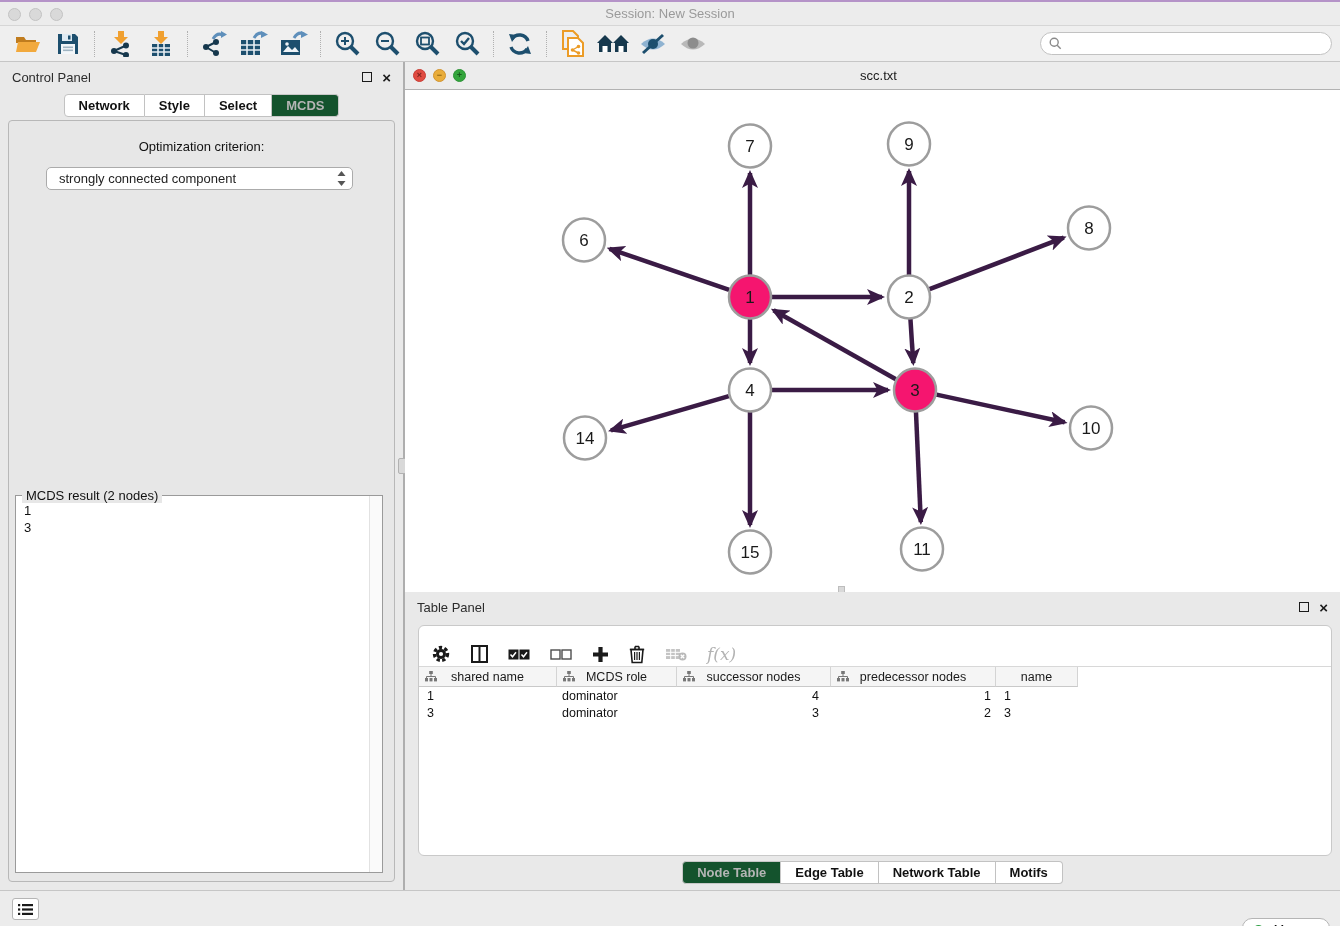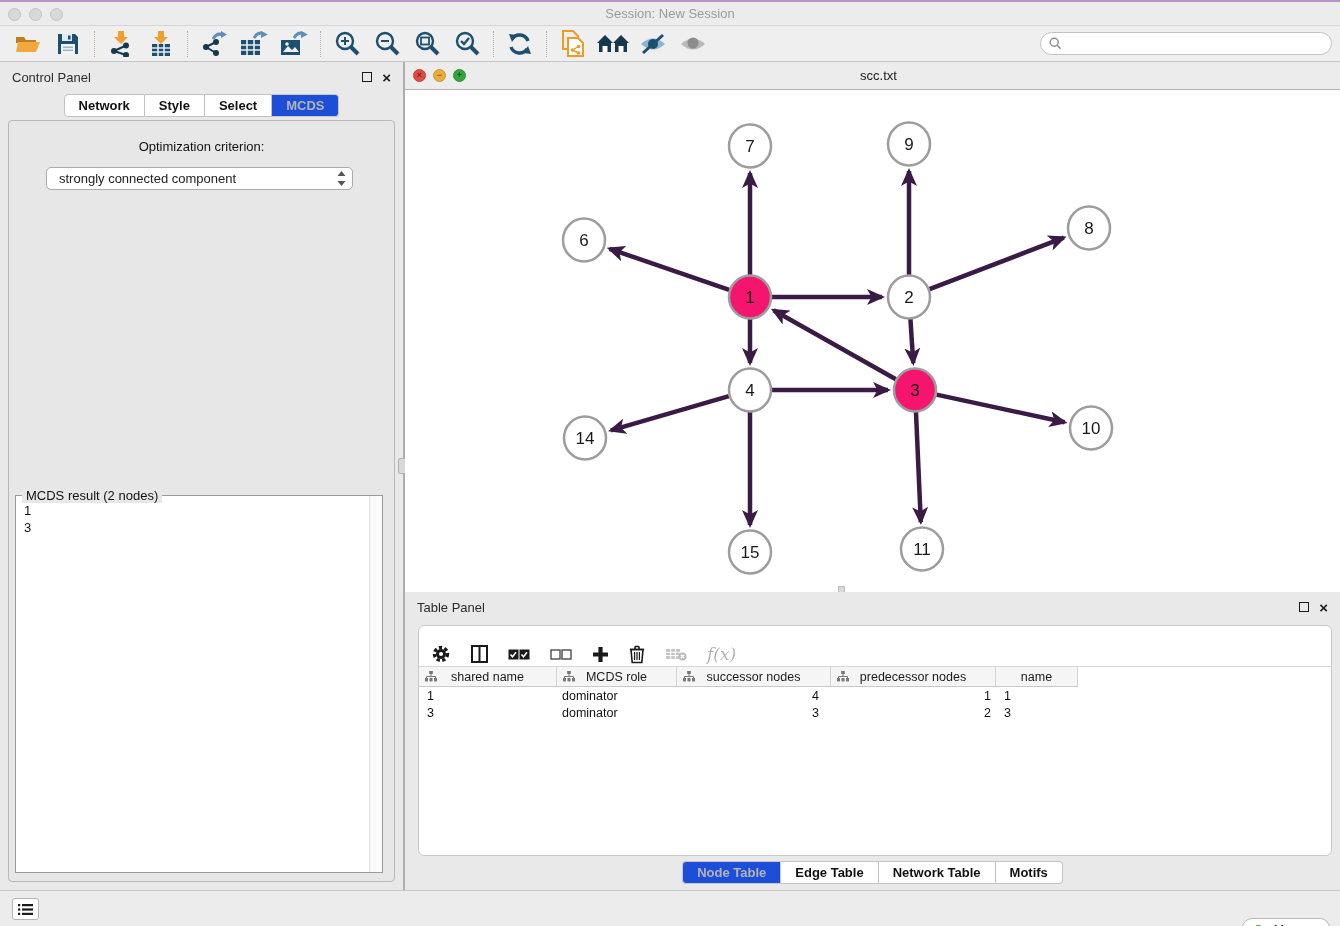--- a/index.html
+++ b/index.html
@@ -28,21 +28,21 @@
   .panel-head{height:30px;display:flex;align-items:center;padding:0 12px;font-size:13px;color:#2c2c2c;}
   .panel-head .spacer{flex:1;}
   .wicon{font-size:13px;color:#1a1a1a;margin-left:10px;line-height:1;cursor:default;}
   .float-icon{width:10px;height:10px;border:1.5px solid #1a1a1a;display:inline-block;margin-left:10px;}
   .close-icon{font-weight:bold;font-size:15px;}
   .seg-tabs{display:flex;justify-content:center;margin-top:2px;}
   .seg{border:1px solid #c2c2c2;background:#fff;font-size:13px;font-weight:600;color:#111;
     padding:3px 14px;border-left-width:0;}
   .seg:first-child{border-left-width:1px;border-radius:4px 0 0 4px;}
   .seg:last-child{border-radius:0 4px 4px 0;}
-  .seg.active{background:#1d4ed8;color:#b5b5b5;border-color:#c8c8c8;}
+  .seg.active{background:#14532d;color:#b5b5b5;border-color:#c8c8c8;}
   .cp-content{position:absolute;left:8px;right:8px;top:58px;bottom:8px;background:#e7e7e7;
     border:1px solid #b8b8b8;border-radius:4px;}
   .opt-label{text-align:center;font-size:13px;margin-top:18px;color:#111;}
   .dropdown{position:absolute;left:37px;width:307px;top:46px;height:23px;background:#fff;
     border:1px solid #ababab;border-radius:5px;display:flex;align-items:center;
     font-size:13px;padding:0 6px 0 12px;}
   .dropdown .dval{flex:1;}
   .btn-row{position:absolute;top:80px;left:0;right:0;display:flex;justify-content:center;gap:15px;}
   .btn{background:#fff;border:1px solid #ababab;border-radius:5px;font-size:13px;
     padding:3px 18px;color:#111;}

